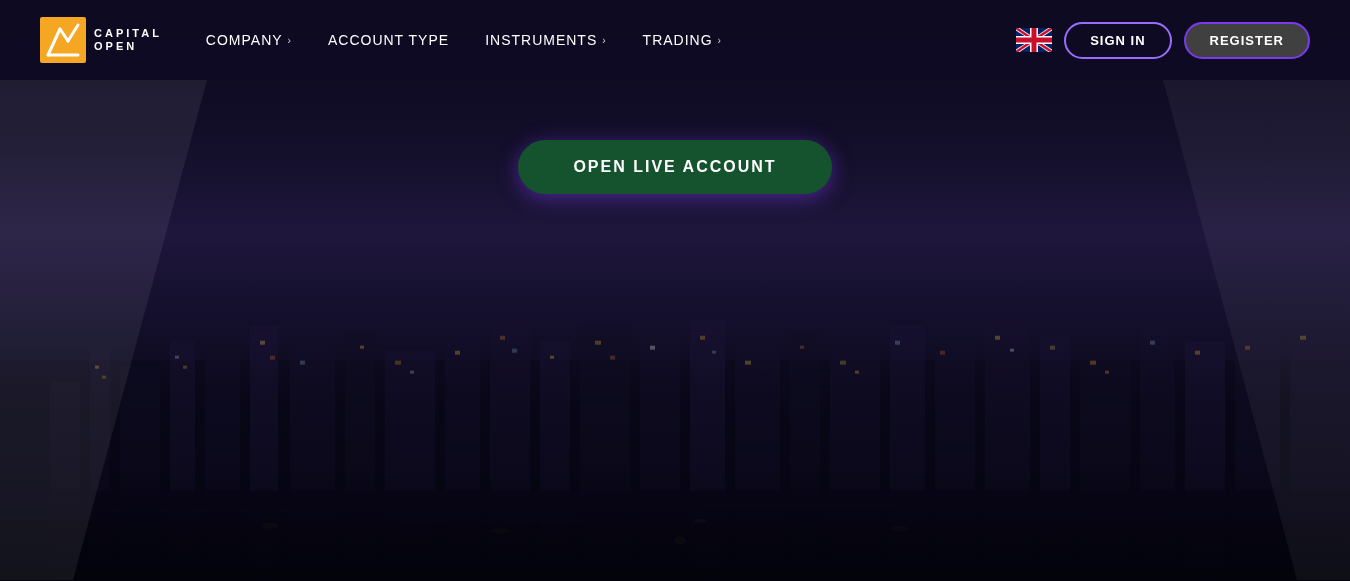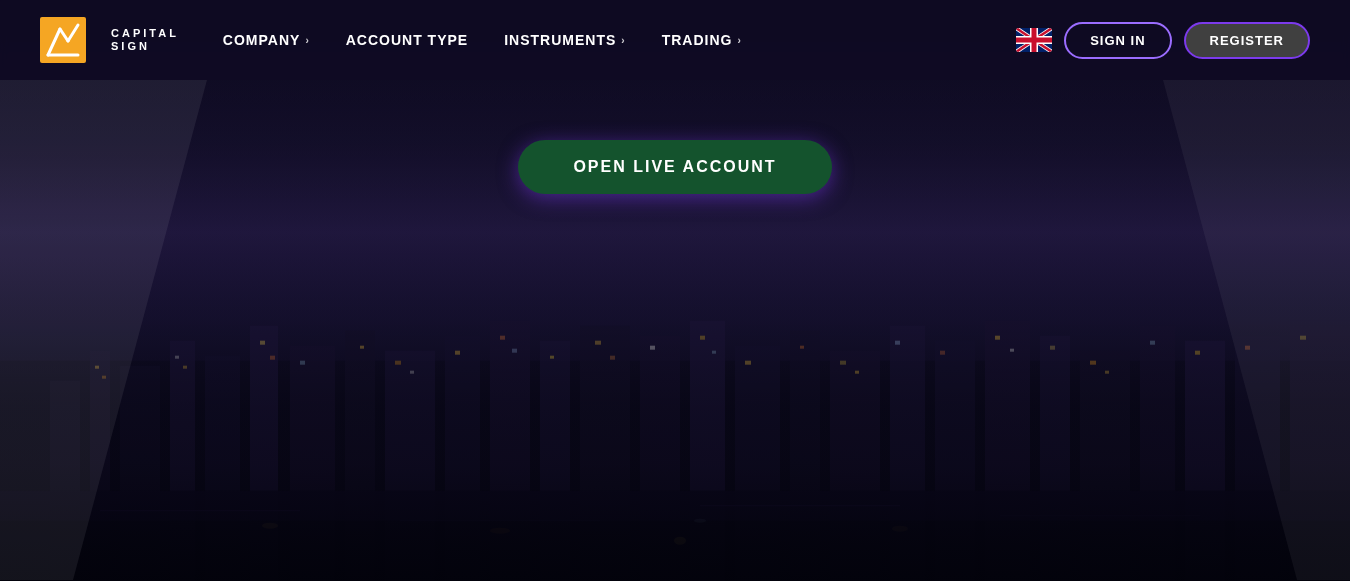--- a/index.html
+++ b/index.html
@@ -62,21 +62,21 @@
       align-items: center;
       padding: 0 40px;
       height: 80px;
       background: rgba(15, 10, 35, 0.85);
       backdrop-filter: blur(4px);
     }
 
     .logo-area {
       display: flex;
       align-items: center;
-      gap: 25px;
+      gap: 8px;
       margin-right: 30px;
       text-decoration: none;
     }
 
     .logo-icon {
       width: 46px;
       height: 46px;
       position: relative;
     }
 
@@ -98,21 +98,21 @@
     .nav-links {
       display: flex;
       align-items: center;
       gap: 8px;
       flex: 1;
     }
 
     .nav-item {
       color: #fff;
       font-size: 14px;
-      font-weight: 700;
+      font-weight: 400;
       letter-spacing: 1px;
       padding: 8px 14px;
       cursor: pointer;
       display: flex;
       align-items: center;
       gap: 5px;
       text-transform: uppercase;
       white-space: nowrap;
     }
 
@@ -326,21 +326,21 @@
         <rect x="0" y="0" width="46" height="46" fill="#f5a623" rx="2"></rect>
 
         <line x1="8" y1="38" x2="20" y2="12" stroke="white" stroke-width="3" stroke-linecap="round"></line>
         <line x1="20" y1="12" x2="28" y2="24" stroke="white" stroke-width="3" stroke-linecap="round"></line>
         <line x1="28" y1="24" x2="38" y2="8" stroke="white" stroke-width="3" stroke-linecap="round"></line>
         <line x1="8" y1="38" x2="38" y2="38" stroke="white" stroke-width="3" stroke-linecap="round"></line>
       </svg>
     </div>
     <div class="logo-text">
       <span>CAPITAL</span>
-      <span>SIGN</span>
+      <span>OPEN</span>
     </div>
   </div>
 
   <div class="nav-links">
     <div class="nav-item">
       <span>COMPANY</span>
       <span class="nav-chevron">›</span>
     </div>
     <div class="nav-item">
       <span>ACCOUNT TYPE</span>

